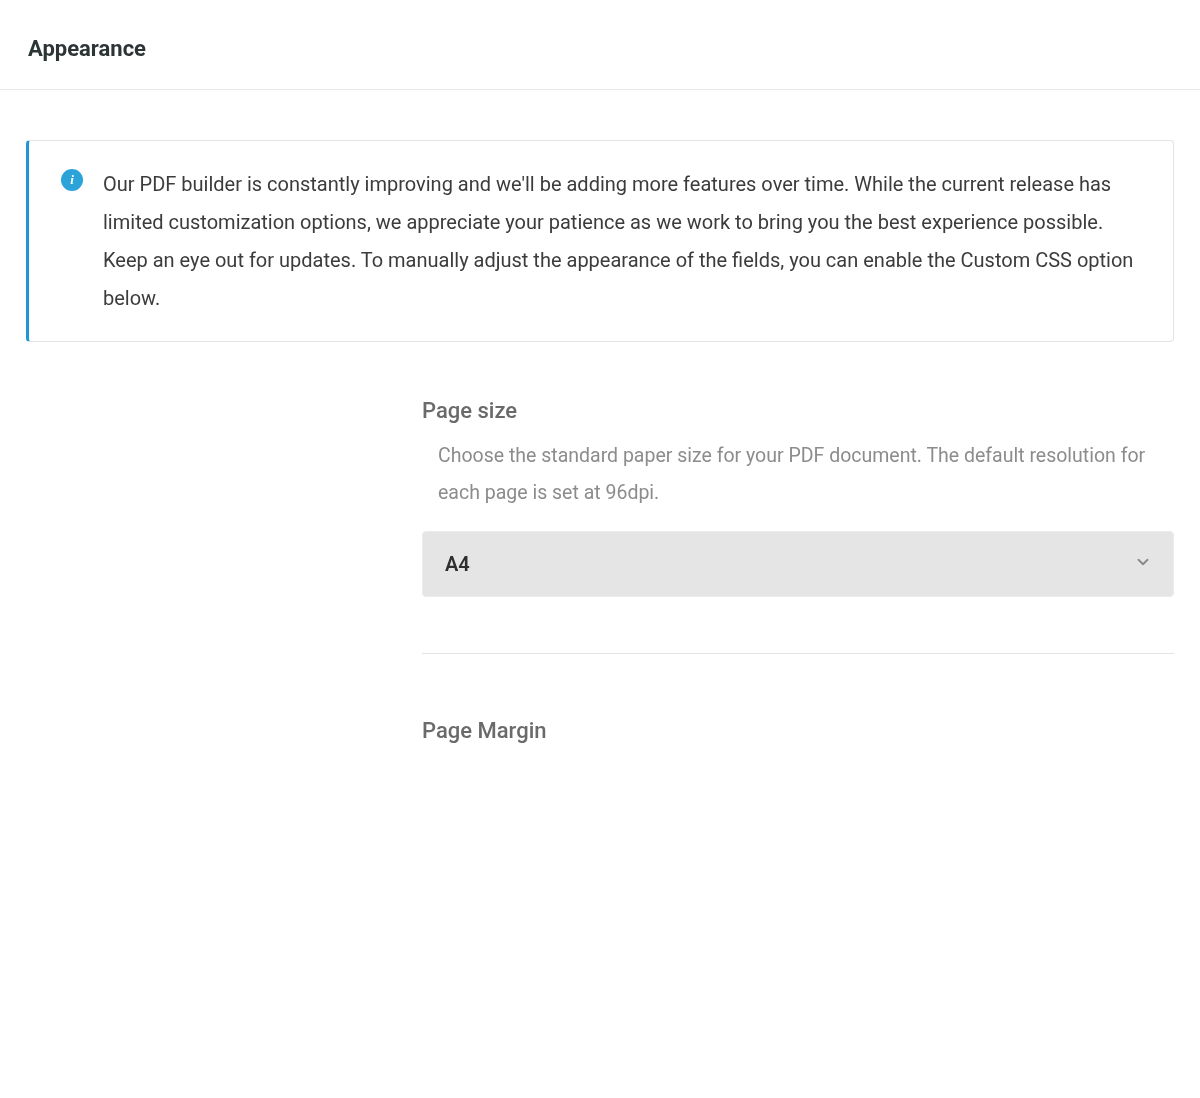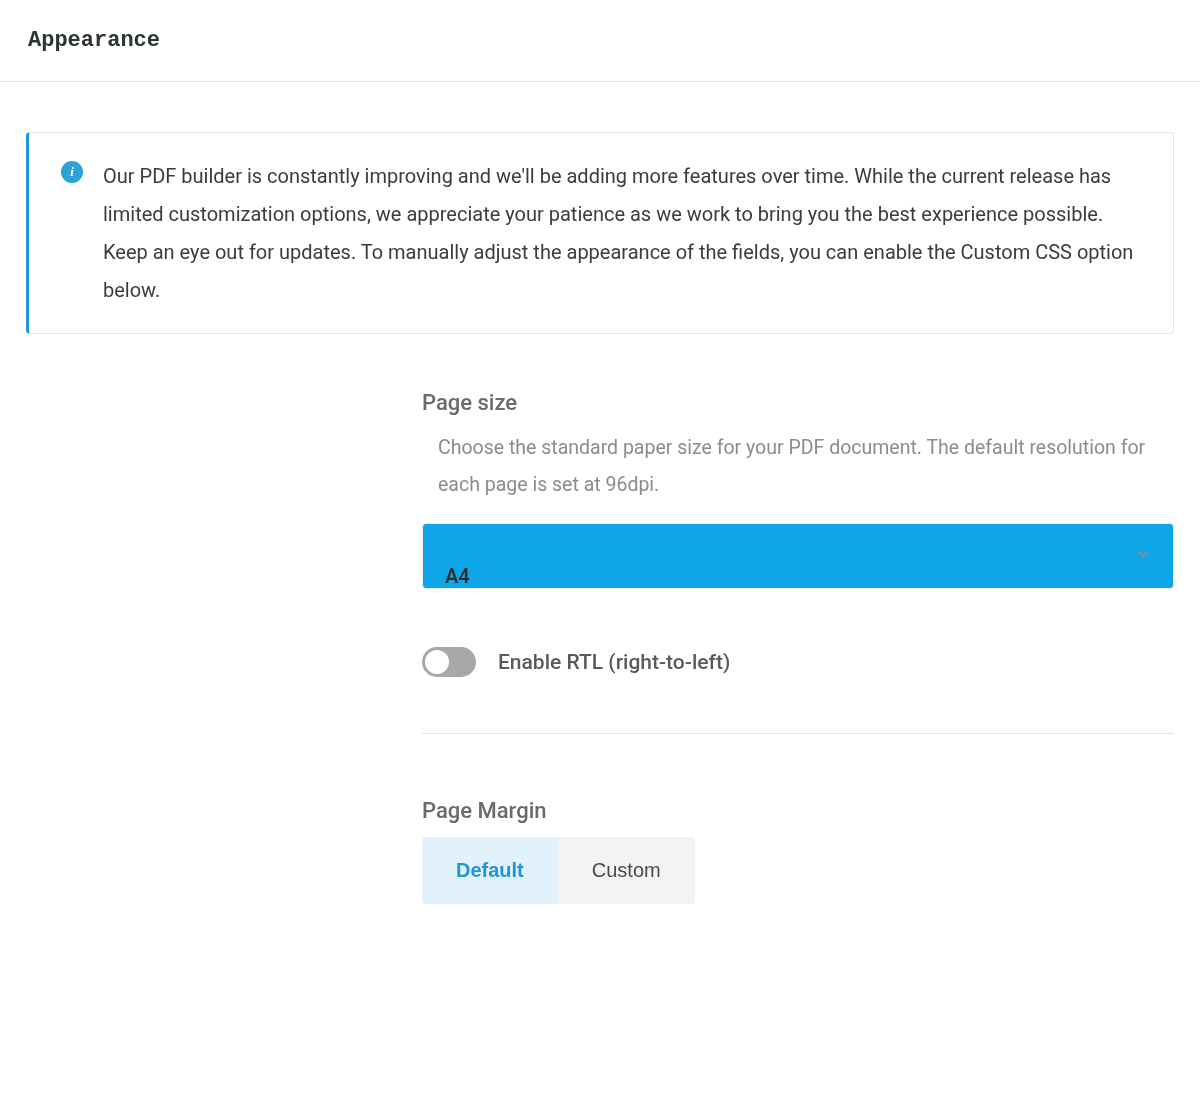--- a/index.html
+++ b/index.html
@@ -9,23 +9,22 @@
     }
 
     body {
       font-family: -apple-system, BlinkMacSystemFont, "Segoe UI", Roboto, Helvetica, Arial, sans-serif;
       background: #ffffff;
       color: #2d3436;
       width: 1200px;
     }
 
     .header {
-      padding: 28px 28px 28px 28px;
+      padding: 36px 28px 28px 28px;
       border-bottom: 1px solid #e8e8e8;
-      font-family: Liberation Mono, monospace;
     }
 
     .header h1 {
       font-size: 22px;
       font-weight: 700;
       color: #2d3436;
     }
 
     .content {
       padding: 50px 26px 60px 26px;
@@ -109,29 +108,29 @@
     .select-wrap {
       position: relative;
       width: 100%;
     }
 
     .select {
       width: 100%;
       height: 66px;
       border: 1px solid #ececec;
       border-radius: 4px;
-      background: #0ea5e9;
+      background: #e5e5e5;
       padding: 0 52px 0 22px;
       font-size: 20px;
       font-weight: 600;
       color: #2f2f2f;
       appearance: none;
       cursor: pointer;
       display: flex;
-      align-items: flex-end;
+      align-items: center;
     }
 
     .select-chevron {
       position: absolute;
       right: 22px;
       top: 50%;
       transform: translateY(-50%);
       pointer-events: none;
       color: #8a8a8a;
     }
@@ -231,29 +230,21 @@
         <div class="select">
           <span>A4</span>
         </div>
         <span class="select-chevron">
           <svg width="18" height="18" viewBox="0 0 24 24" fill="none" stroke="currentColor" stroke-width="2.5" stroke-linecap="round" stroke-linejoin="round">
             <polyline points="6 9 12 15 18 9"></polyline>
           </svg>
         </span>
       </div>
 
-      <div class="toggle-row">
-        <div class="toggle"></div>
-        <div class="toggle-label">Enable RTL (right-to-left)</div>
-      </div>
 
       <div class="divider"></div>
 
       <div class="sub-title">Page Margin</div>
 
-      <div class="tabs">
-        <button class="tab tab-active">Default</button>
-        <button class="tab tab-inactive">Custom</button>
-      </div>
 
     </div>
   </div>
 </div>
 
 </body></html>

